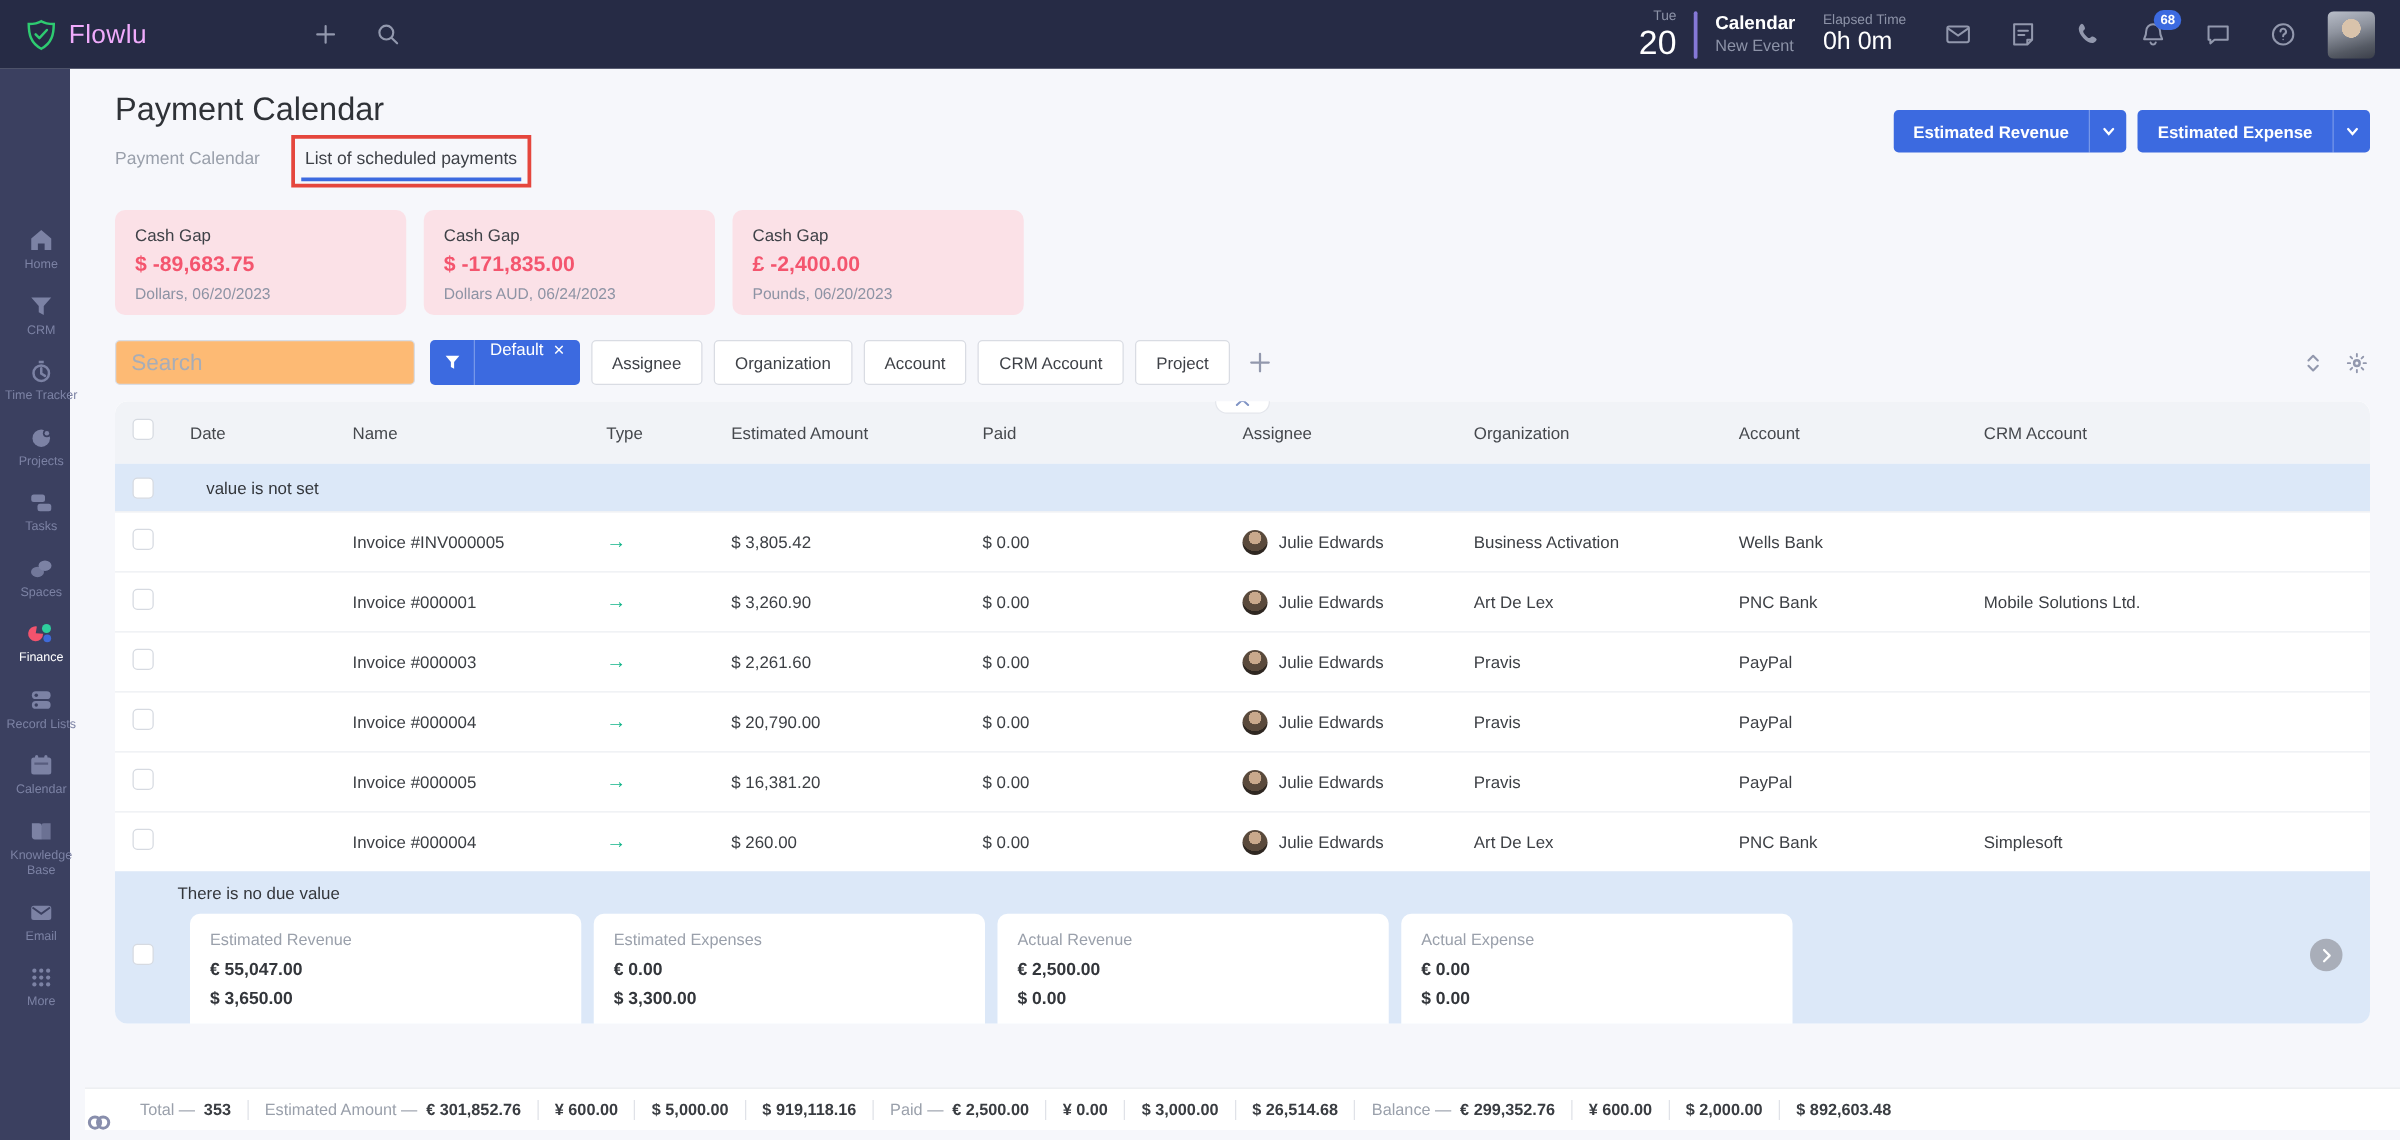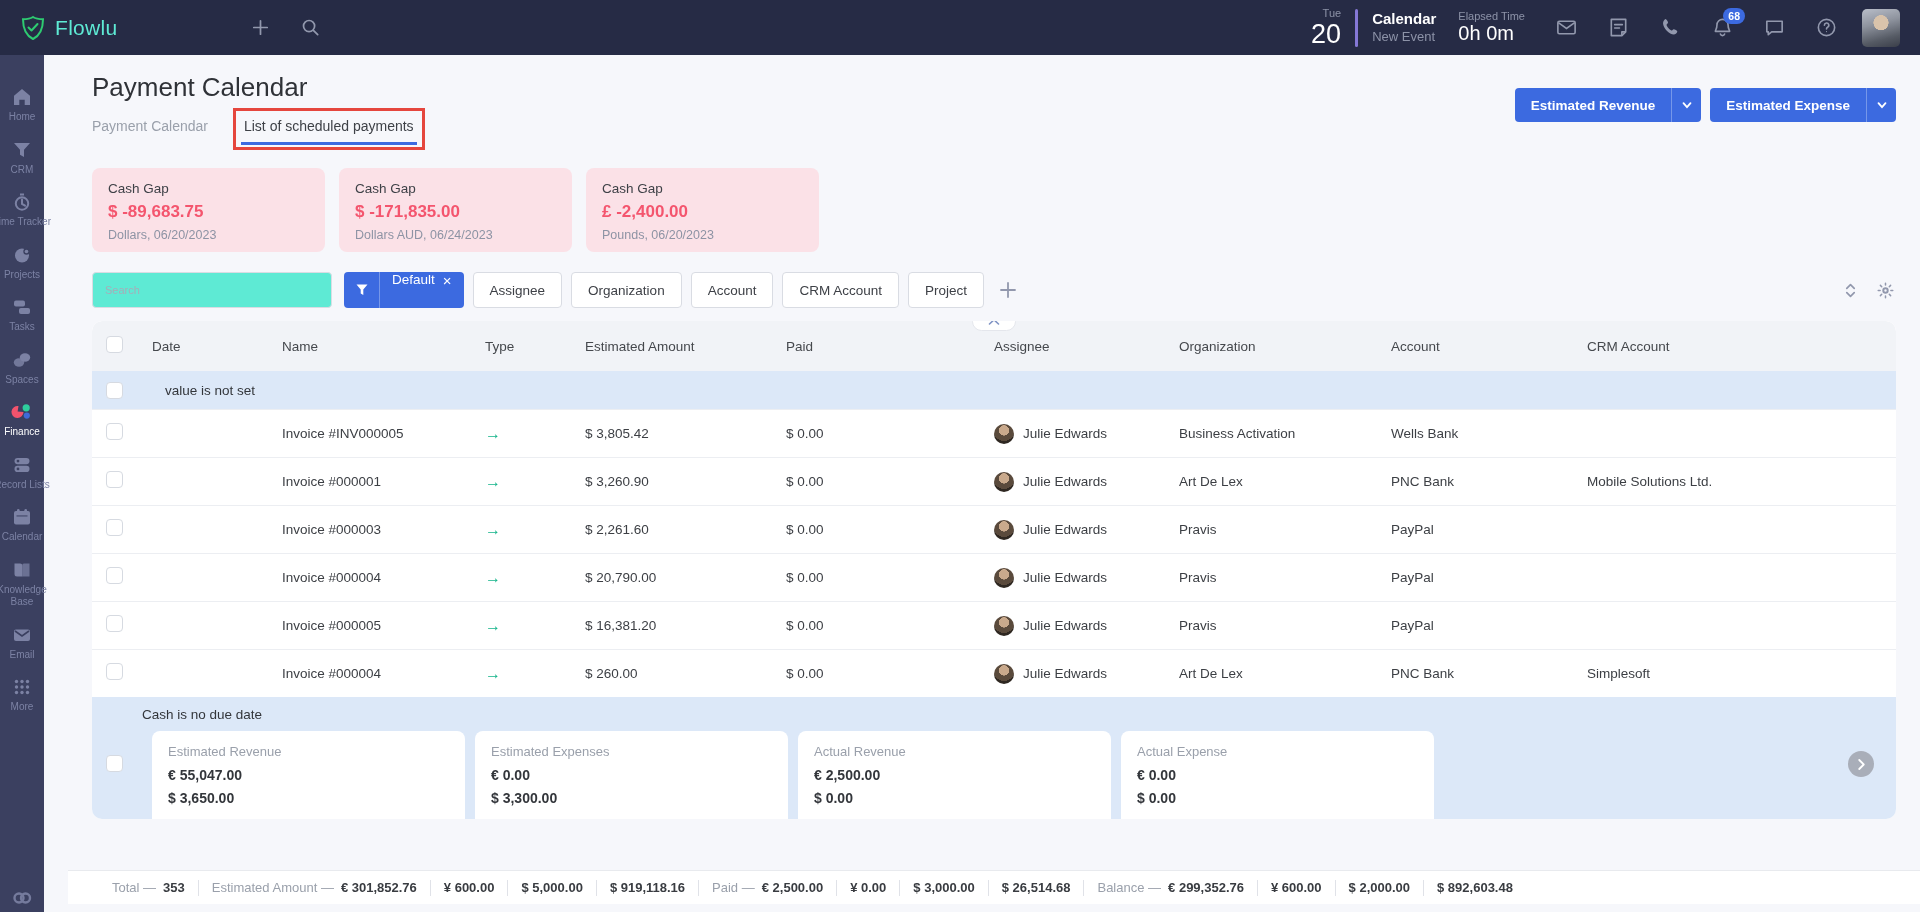--- a/index.html
+++ b/index.html
@@ -2,21 +2,21 @@
 <html><head>
 <meta charset="utf-8">
 <style>
   * { margin:0; padding:0; box-sizing:border-box; }
   html,body { width:1920px; height:912px; overflow:hidden; font-family:"Liberation Sans", sans-serif; background:#f6f7fb; }
 
   
   .topbar { position:absolute; top:0; left:0; right:0; height:55px; background:#262b45; display:flex; align-items:center; z-index:30; }
   .brand { display:flex; align-items:center; gap:9px; margin-left:20px; }
   .brand-logo { width:26px; height:26px; }
-  .brand-name { color:#5eead4; font-size:21px; letter-spacing:.3px; }
+  .brand-name { color:#f0abfc; font-size:21px; letter-spacing:.3px; }
   .tb-icon { width:23px; height:23px; display:inline-block; cursor:pointer; }
   .tb-plus { margin-left:132px; }
   .tb-search { margin-left:27px; }
   .tb-right { margin-left:auto; display:flex; align-items:center; margin-right:20px; }
   .date-block { text-align:right; line-height:1; }
   .date-wd { font-size:11px; color:#8d93a8; margin-bottom:2px; }
   .date-day { font-size:27px; color:#fff; font-weight:400; }
   .v-divider { width:3px; height:38px; background:#8578d6; border-radius:2px; margin:0 14px; }
   .calwidget { line-height:1.25; margin-right:22px; cursor:pointer; }
   .calwidget .t1 { color:#fff; font-weight:700; font-size:15px; }
@@ -25,21 +25,21 @@
   .elapsed .t1 { color:#8d93a8; font-size:11px; }
   .elapsed .t2 { color:#fff; font-size:20px; }
   .tb-icons { display:flex; align-items:center; gap:29px; margin-right:24px; }
   .bell-wrap { position:relative; }
   .badge { position:absolute; top:-8px; right:-11px; background:#3c6ae0; color:#fff; font-size:10.5px; font-weight:700; border-radius:9px; padding:2px 5px; min-width:18px; text-align:center; }
   .avatar { width:38px; height:38px; border-radius:5px; cursor:pointer;
     background: radial-gradient(circle at 50% 36%, #d9c3ab 0 24%, rgba(0,0,0,0) 25%),
                 linear-gradient(165deg,#b9bec9 0%,#8f949f 38%,#555a64 75%,#3a3e49 100%); }
 
   
-  .sidebar { position:absolute; top:55px; left:0; bottom:0; width:44px; background:#3b4060; display:flex; flex-direction:column; align-items:center; padding-top:24px; z-index:20; }
+  .sidebar { position:absolute; top:55px; left:0; bottom:0; width:56px; background:#3b4060; display:flex; flex-direction:row; align-items:center; padding-top:24px; z-index:20; }
   .sb-item { width:66px; padding:7px 2px 8px; text-align:center; cursor:pointer; }
   .sb-icon { display:block; width:22px; height:22px; margin:0 auto 3px; }
   .sb-icon svg { width:22px; height:22px; fill:#7c82a4; }
   .sb-label { display:block; font-size:10px; line-height:1.25; color:#7c82a4; }
   .sb-item.active .sb-label { color:#ffffff; }
   .sb-bottom { margin-top:auto; margin-bottom:-8px; opacity:.9; }
 
   
   .main { position:absolute; top:55px; left:68px; right:0; bottom:0; background:#f6f7fb; overflow:hidden; }
   .content { padding:0 24px; position:relative; }
@@ -61,21 +61,21 @@
   .subtab { font-size:13.5px; color:#9aa0ab; cursor:pointer; }
   .subtab.active { color:#5a62e9; }
 
   .cash-row { display:flex; gap:14px; margin-top:23px; }
   .cash-card { width:233px; height:84px; background:#fbe1e7; border-radius:8px; padding:13px 16px; }
   .cc-title { font-size:13.5px; color:#3e4147; }
   .cc-amount { font-size:17px; font-weight:700; color:#f4556e; margin-top:6px; }
   .cc-sub { font-size:12.5px; color:#8d93a4; margin-top:6px; }
 
   .filter-row { display:flex; align-items:center; margin-top:20px; }
-  .search-input { width:240px; height:36px; border:1px solid #d9dce3; border-radius:4px; background:#5eead4; padding:0 12px; font-size:11px; color:#3e4147; font-family:"Liberation Sans",sans-serif; outline:none; }
+  .search-input { width:240px; height:36px; border:1px solid #d9dce3; border-radius:4px; background:#fdba74; padding:0 12px; font-size:18px; color:#3e4147; font-family:"Liberation Sans",sans-serif; outline:none; }
   .search-input::placeholder { color:#a7adb8; }
   .chip-default { display:flex; height:36px; background:#3c6ae0; border-radius:4px; color:#fff; margin-left:12px; cursor:pointer; }
   .chip-default .funnel { width:36px; height:100%; display:flex; align-items:center; justify-content:center; border-right:1px solid rgba(255,255,255,.3); }
   .chip-default .lbl { padding:0 6px 0 12px; font-size:13.5px; }
   .chip-default .x { padding:0 12px 0 2px; font-size:15px; }
   .chip { height:36px; display:flex; align-items:center; background:#fff; border:1px solid #d9dce3; border-radius:4px; padding:0 16px; font-size:13.5px; color:#3e4147; margin-left:9px; cursor:pointer; }
   .chip-add { margin-left:12px; width:24px; height:24px; cursor:pointer; }
   .fr-spacer { flex:1; }
   .fr-icons { display:flex; align-items:center; gap:18px; margin-right:2px; }
   .fr-icons .ic { width:17px; height:17px; cursor:pointer; }
@@ -485,21 +485,21 @@
             <div class="td assignee">
               <span class="mini-avatar"></span>
               <span>Julie Edwards</span>
             </div>
             <div class="td">Art De Lex</div>
             <div class="td">PNC Bank</div>
             <div class="td">Simplesoft</div>
           </div>
         </div>
       <div class="tgroup2">
-        <div class="glabel2">Cash is no due date</div>
+        <div class="glabel2">There is no due value</div>
         <div class="summary-body">
           <span class="cb"></span>
           <div class="sum-cards" id="sum-cards">
               <div class="sum-card">
                 <div class="sc-label">Estimated Revenue</div>
                 <div class="sc-eur">€ 55,047.00</div>
                 <div class="sc-usd">$ 3,650.00</div>
               </div>
               <div class="sum-card">
                 <div class="sc-label">Estimated Expenses</div>

